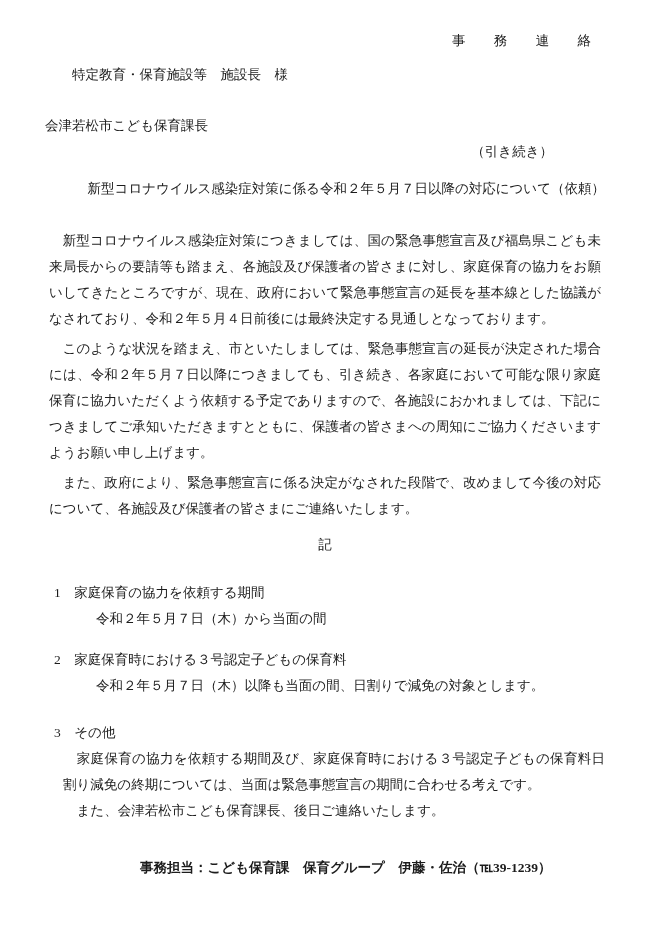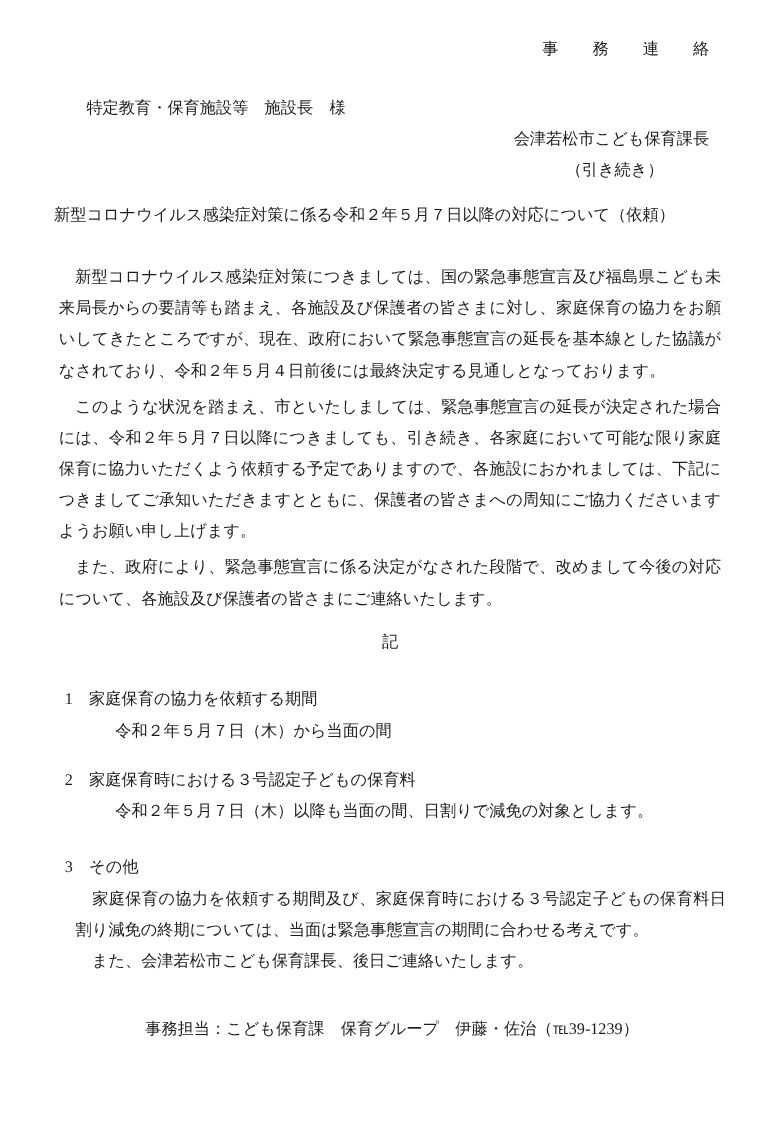--- a/index.html
+++ b/index.html
@@ -26,35 +26,35 @@
     padding-right: 14px;
   }
   .doc-type {
     letter-spacing: 0.55em;
     margin-right: -0.55em;
   }
   .doc-date {
     letter-spacing: 0.05em;
   }
   .addressee {
-    margin-top: 23px;
+    margin-top: 8px;
     margin-left: 27px;
     font-family: Liberation Serif, serif;
   }
   .sender {
-    text-align: right;
+    margin-top: 25px;
     padding-right: 14px;
   }
   .seal-note {
     text-align: right;
     padding-right: 52px;
   }
   .title {
     margin-top: 11px;
-    text-align: left;
+    text-align: right;
   }
   .body-text {
     margin-top: 26px;
   }
   .para {
     margin: 4px;
     text-align: justify;
     text-justify: inter-ideograph;
   }
   .ki {
@@ -76,21 +76,22 @@
   }
   .item-gap-sm { height: 15px; }
   .item-gap-md { height: 21px; }
   .item-para {
     margin: 0 0 0 18px;
     text-align: justify;
     text-justify: inter-ideograph;
   }
   .footer {
     margin-top: 31px;
-    margin-left: 76px;
+    margin-left: 95px;
+    font-weight: bold;
   }
 </style>
 </head>
 <body>
 
 <div class="page">
 
   <div class="head-right">
     <div class="doc-type">事　務　連　絡</div>
   </div>

